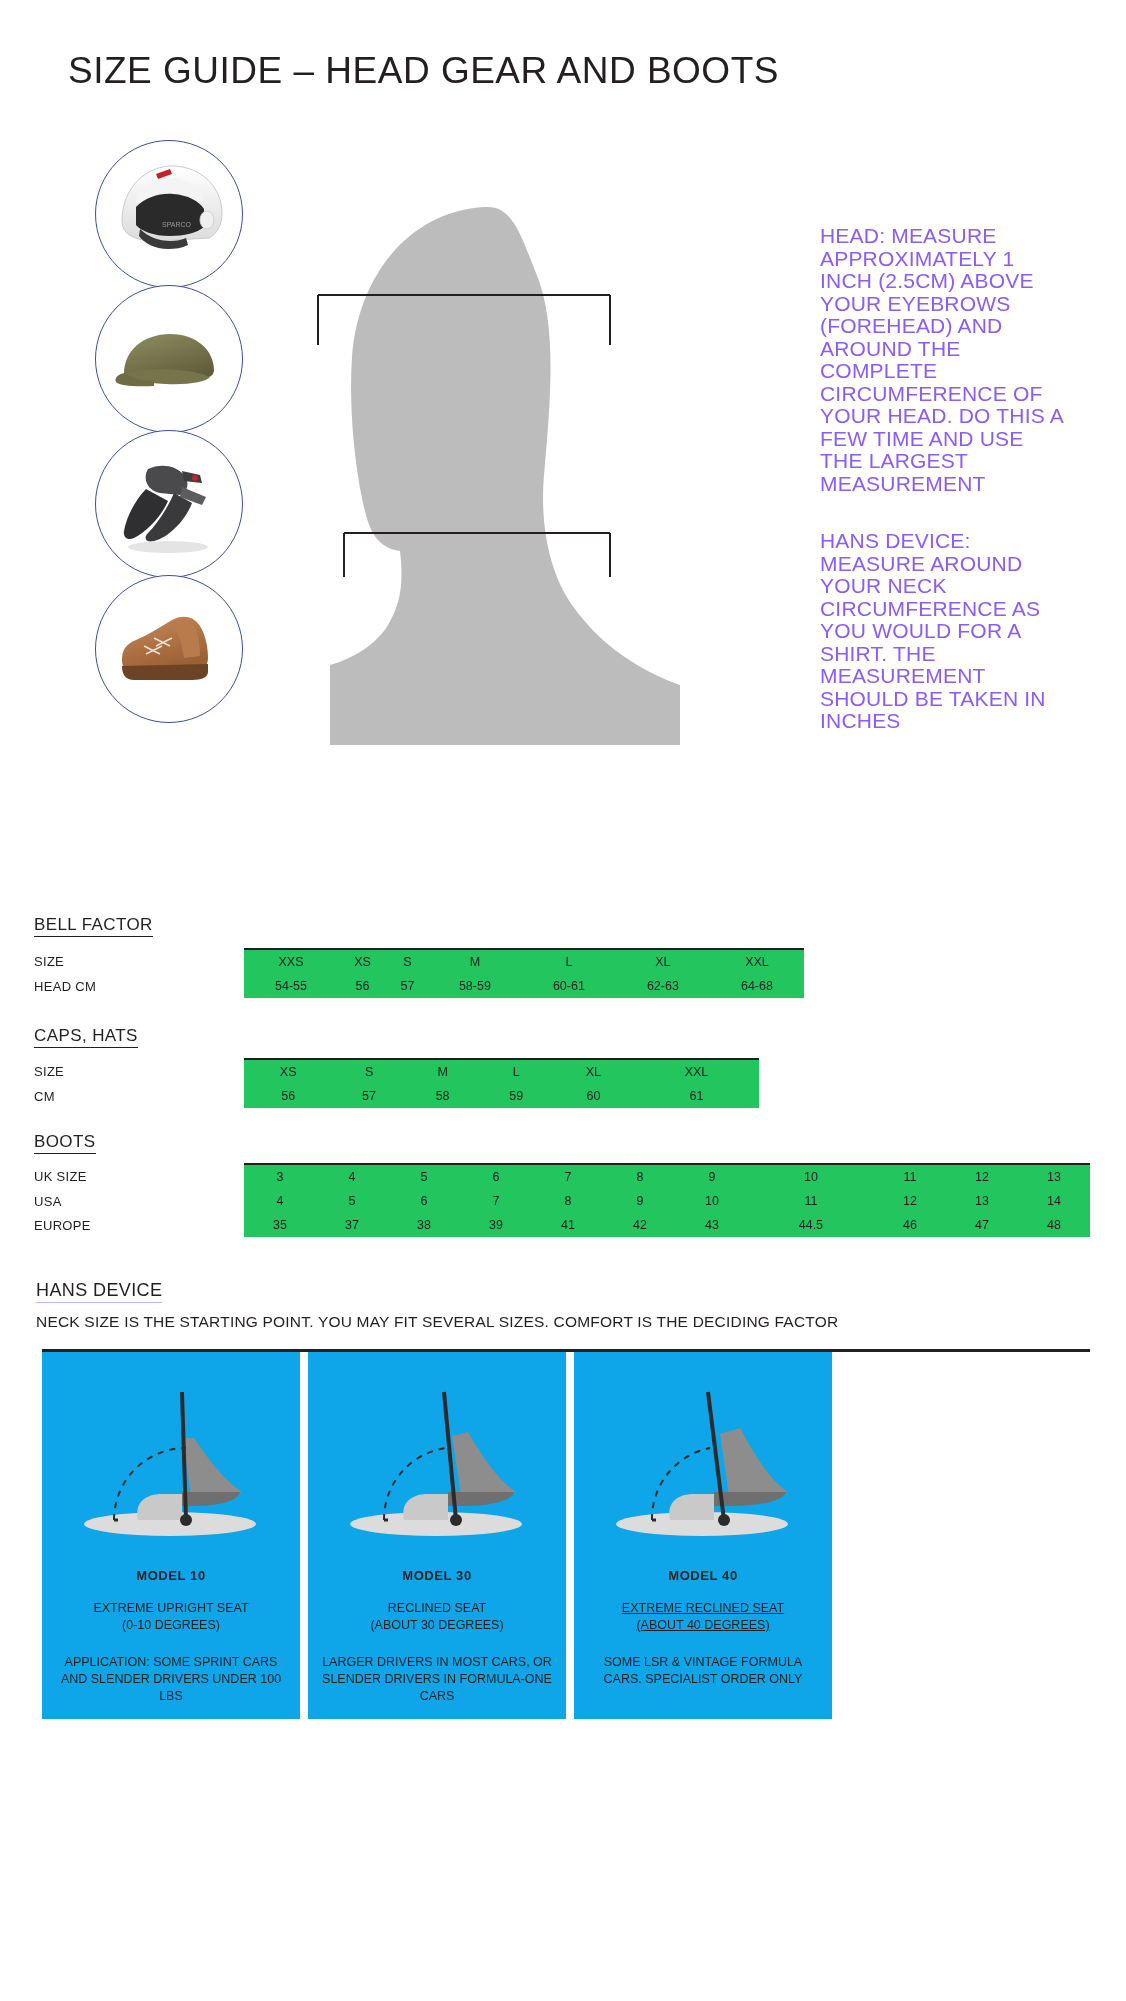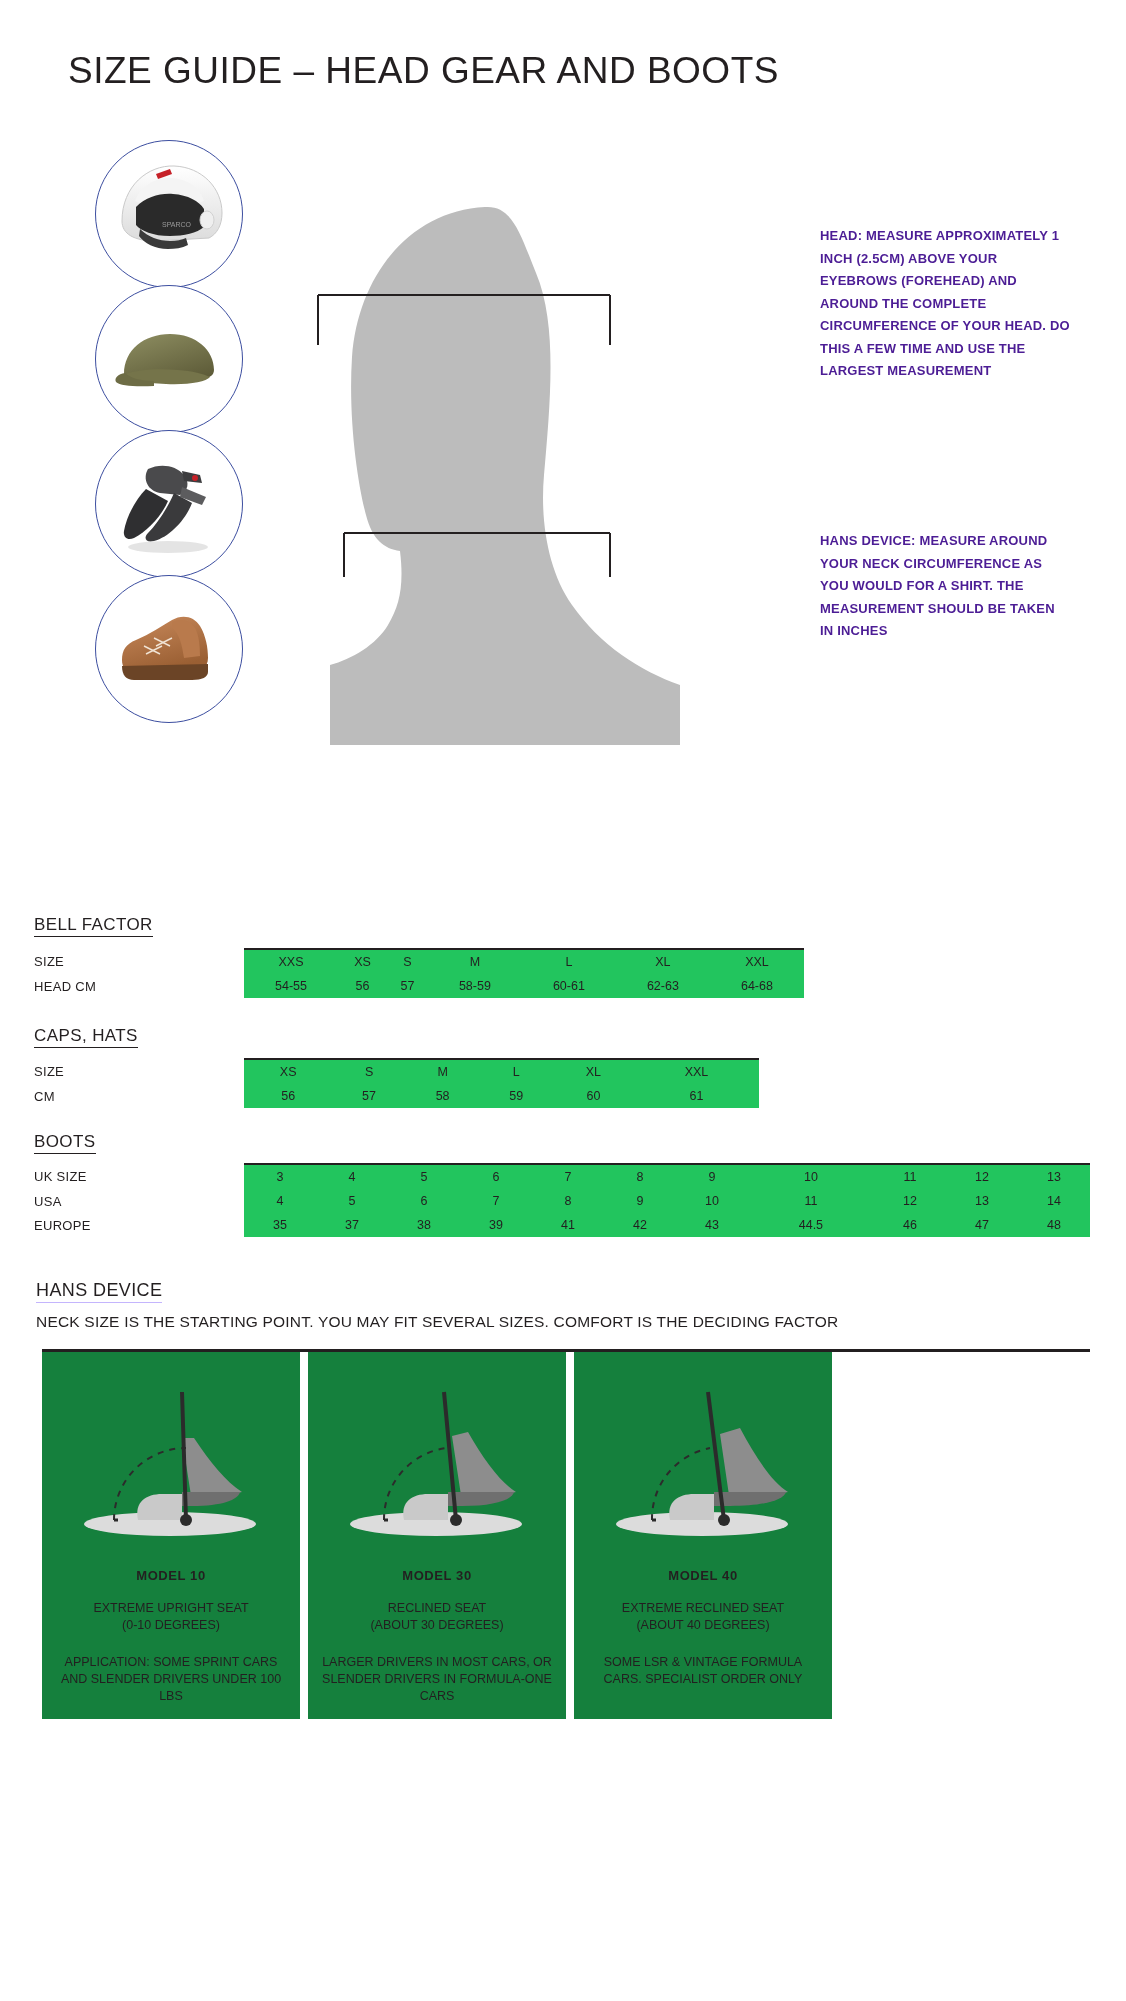--- a/index.html
+++ b/index.html
@@ -50,26 +50,25 @@
     position: absolute;
     left: 300px;
     top: 185px;
     width: 470px;
     height: 580px;
   }
 
   
   .note {
     position: absolute;
-    font-size: 13px;
+    font-size: 21px;
     line-height: 22.5px;
     letter-spacing: 0.2px;
-    color: #4c1d95;
+    color: #8b5cf6;
     width: 250px;
-    font-weight: bold;
   }
   .note-head { left: 820px; top: 225px; }
   .note-hans { left: 820px; top: 530px; }
 
   
   .sec-head {
     position: absolute;
     font-size: 17px;
     letter-spacing: 0.4px;
     color: #231f20;
@@ -130,21 +129,21 @@
   .hans-grid {
     position: absolute;
     left: 42px;
     top: 1352px;
     width: 1048px;
     display: flex;
     gap: 8px;
   }
   .hans-card {
     width: 258px;
-    background: #15803d;
+    background: #0ea5e9;
     padding-bottom: 14px;
   }
   .hans-card .art {
     height: 210px;
     position: relative;
   }
   .hans-card .model {
     text-align: center;
     font-size: 13px;
     font-weight: bold;
@@ -406,20 +405,20 @@
           <path d="M96 168 C92 150, 104 142, 120 142 L140 142 L140 168 Z" fill="#c9c9c9"></path>
           <path d="M146 82 L166 76 C182 106, 198 130, 214 140 L156 150 Z" fill="#8d8d8d"></path>
           <path d="M140 140 L212 140 C210 148, 190 154, 156 154 L140 154 Z" fill="#6f6f6f"></path>
           <line x1="134" y1="40" x2="150" y2="168" stroke="#2b2b2b" stroke-width="4"></line>
           <circle cx="150" cy="168" r="6" fill="#2b2b2b"></circle>
           <path d="M78 168 A72 72 0 0 1 136 96" fill="none" stroke="#2b2b2b" stroke-width="2" stroke-dasharray="6 6"></path>
           <line x1="78" y1="168" x2="82" y2="168" stroke="#2b2b2b" stroke-width="3"></line>
         </svg>
       </div>
       <div class="model">MODEL 40</div>
-      <div class="desc" style="white-space:pre-line;">EXTREME RECLINED SEAT
+      <div class="desc" style="white-space:pre-line;text-decoration:underline;">EXTREME RECLINED SEAT
 (ABOUT 40 DEGREES)</div>
       <div class="app">SOME LSR &amp; VINTAGE FORMULA CARS. SPECIALIST ORDER ONLY</div>
     </div>
 
   </div>
 
 </div>
 
 </body></html>

